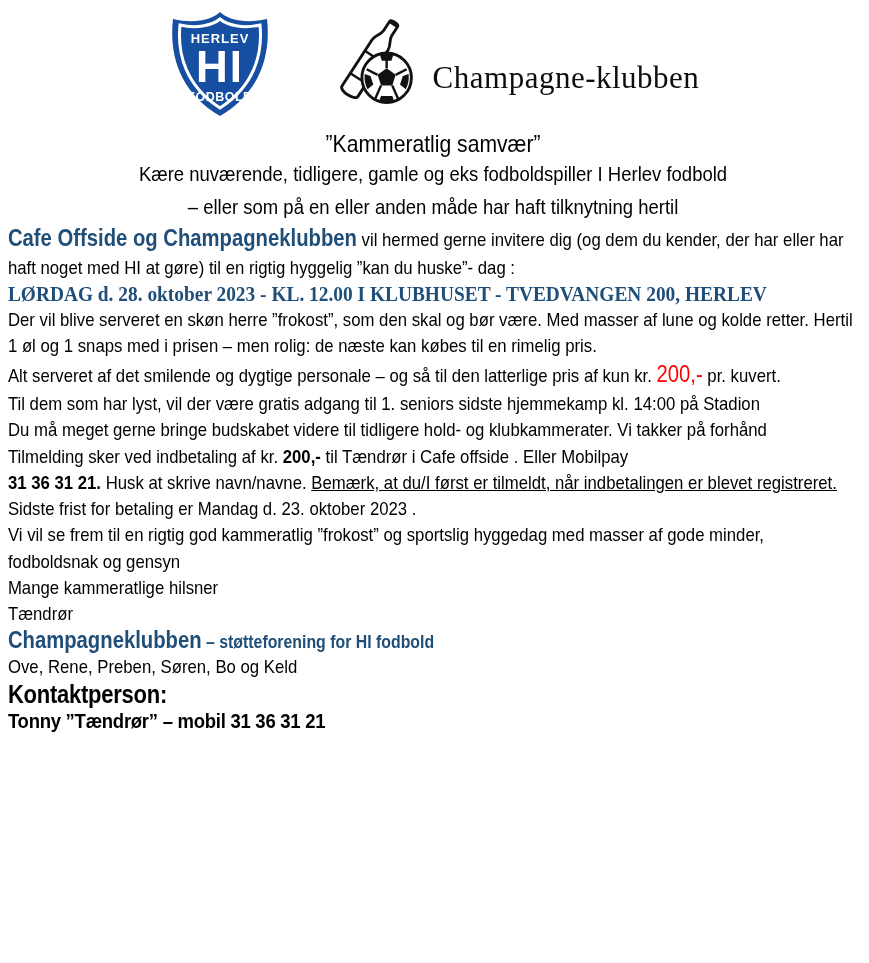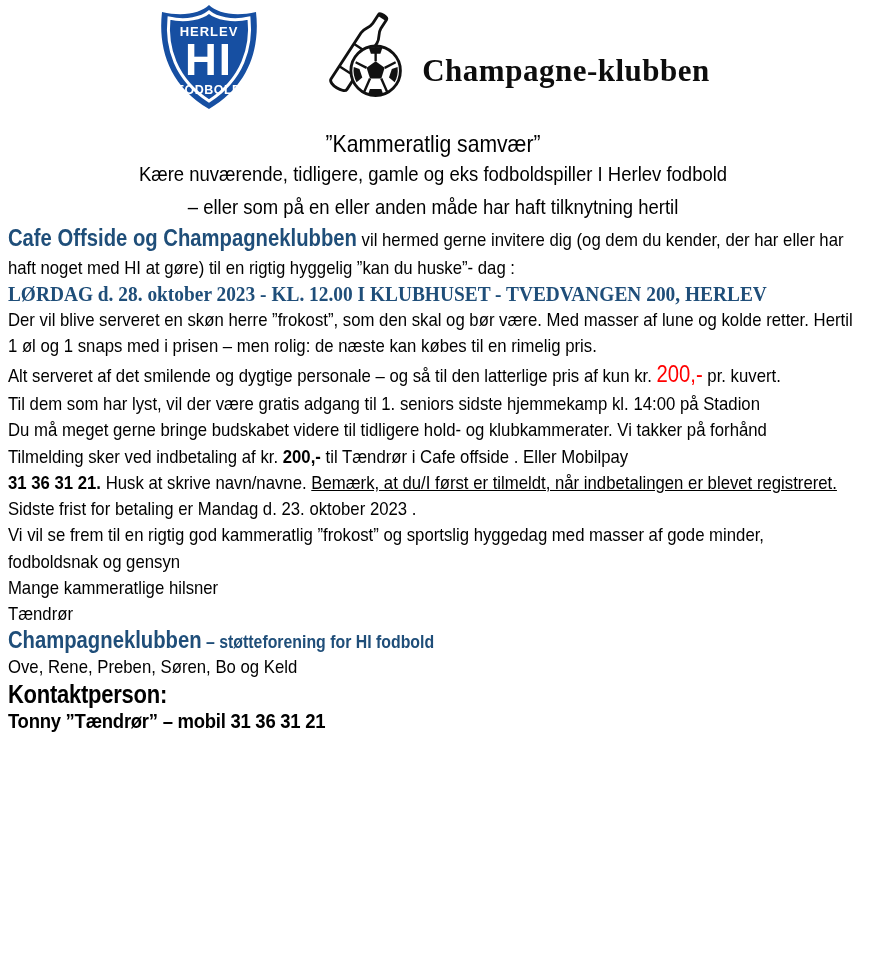--- a/index.html
+++ b/index.html
@@ -8,29 +8,29 @@
     width: 869px; height: 963px;
     background: #ffffff;
     font-family: "Liberation Sans", sans-serif;
     color: #000;
     overflow: hidden;
   }
   .page { position: relative; width: 869px; height: 963px; background: #fff; }
 
   
   .logo-row {
-    position: absolute; top: 3px; left: 0; width: 100%;
+    position: absolute; top: 10px; left: 0; width: 100%;
     display: flex; justify-content: center; align-items: center; gap: 42px;
   }
   .hi-logo { width: 100px; height: 108px; display: block; }
   .champagne { display: flex; align-items: center; }
   .champagne svg { width: 115px; height: 100px; display: block; }
   .champagne-text {
     font-family: "Liberation Serif", serif;
-    font-weight: 700; font-size: 31px; color: #0d0d0d;
+    font-weight: 400; font-size: 31px; color: #0d0d0d;
     margin-left: 6px; margin-top: 28px; letter-spacing: 0.5px;
     white-space: nowrap;
   }
 
   
   .condensed {
     position: absolute; top: 130px; left: 0;
     width: 986px;
     transform: scaleX(0.881); transform-origin: left top;
     padding: 0 12px 0 9px;

